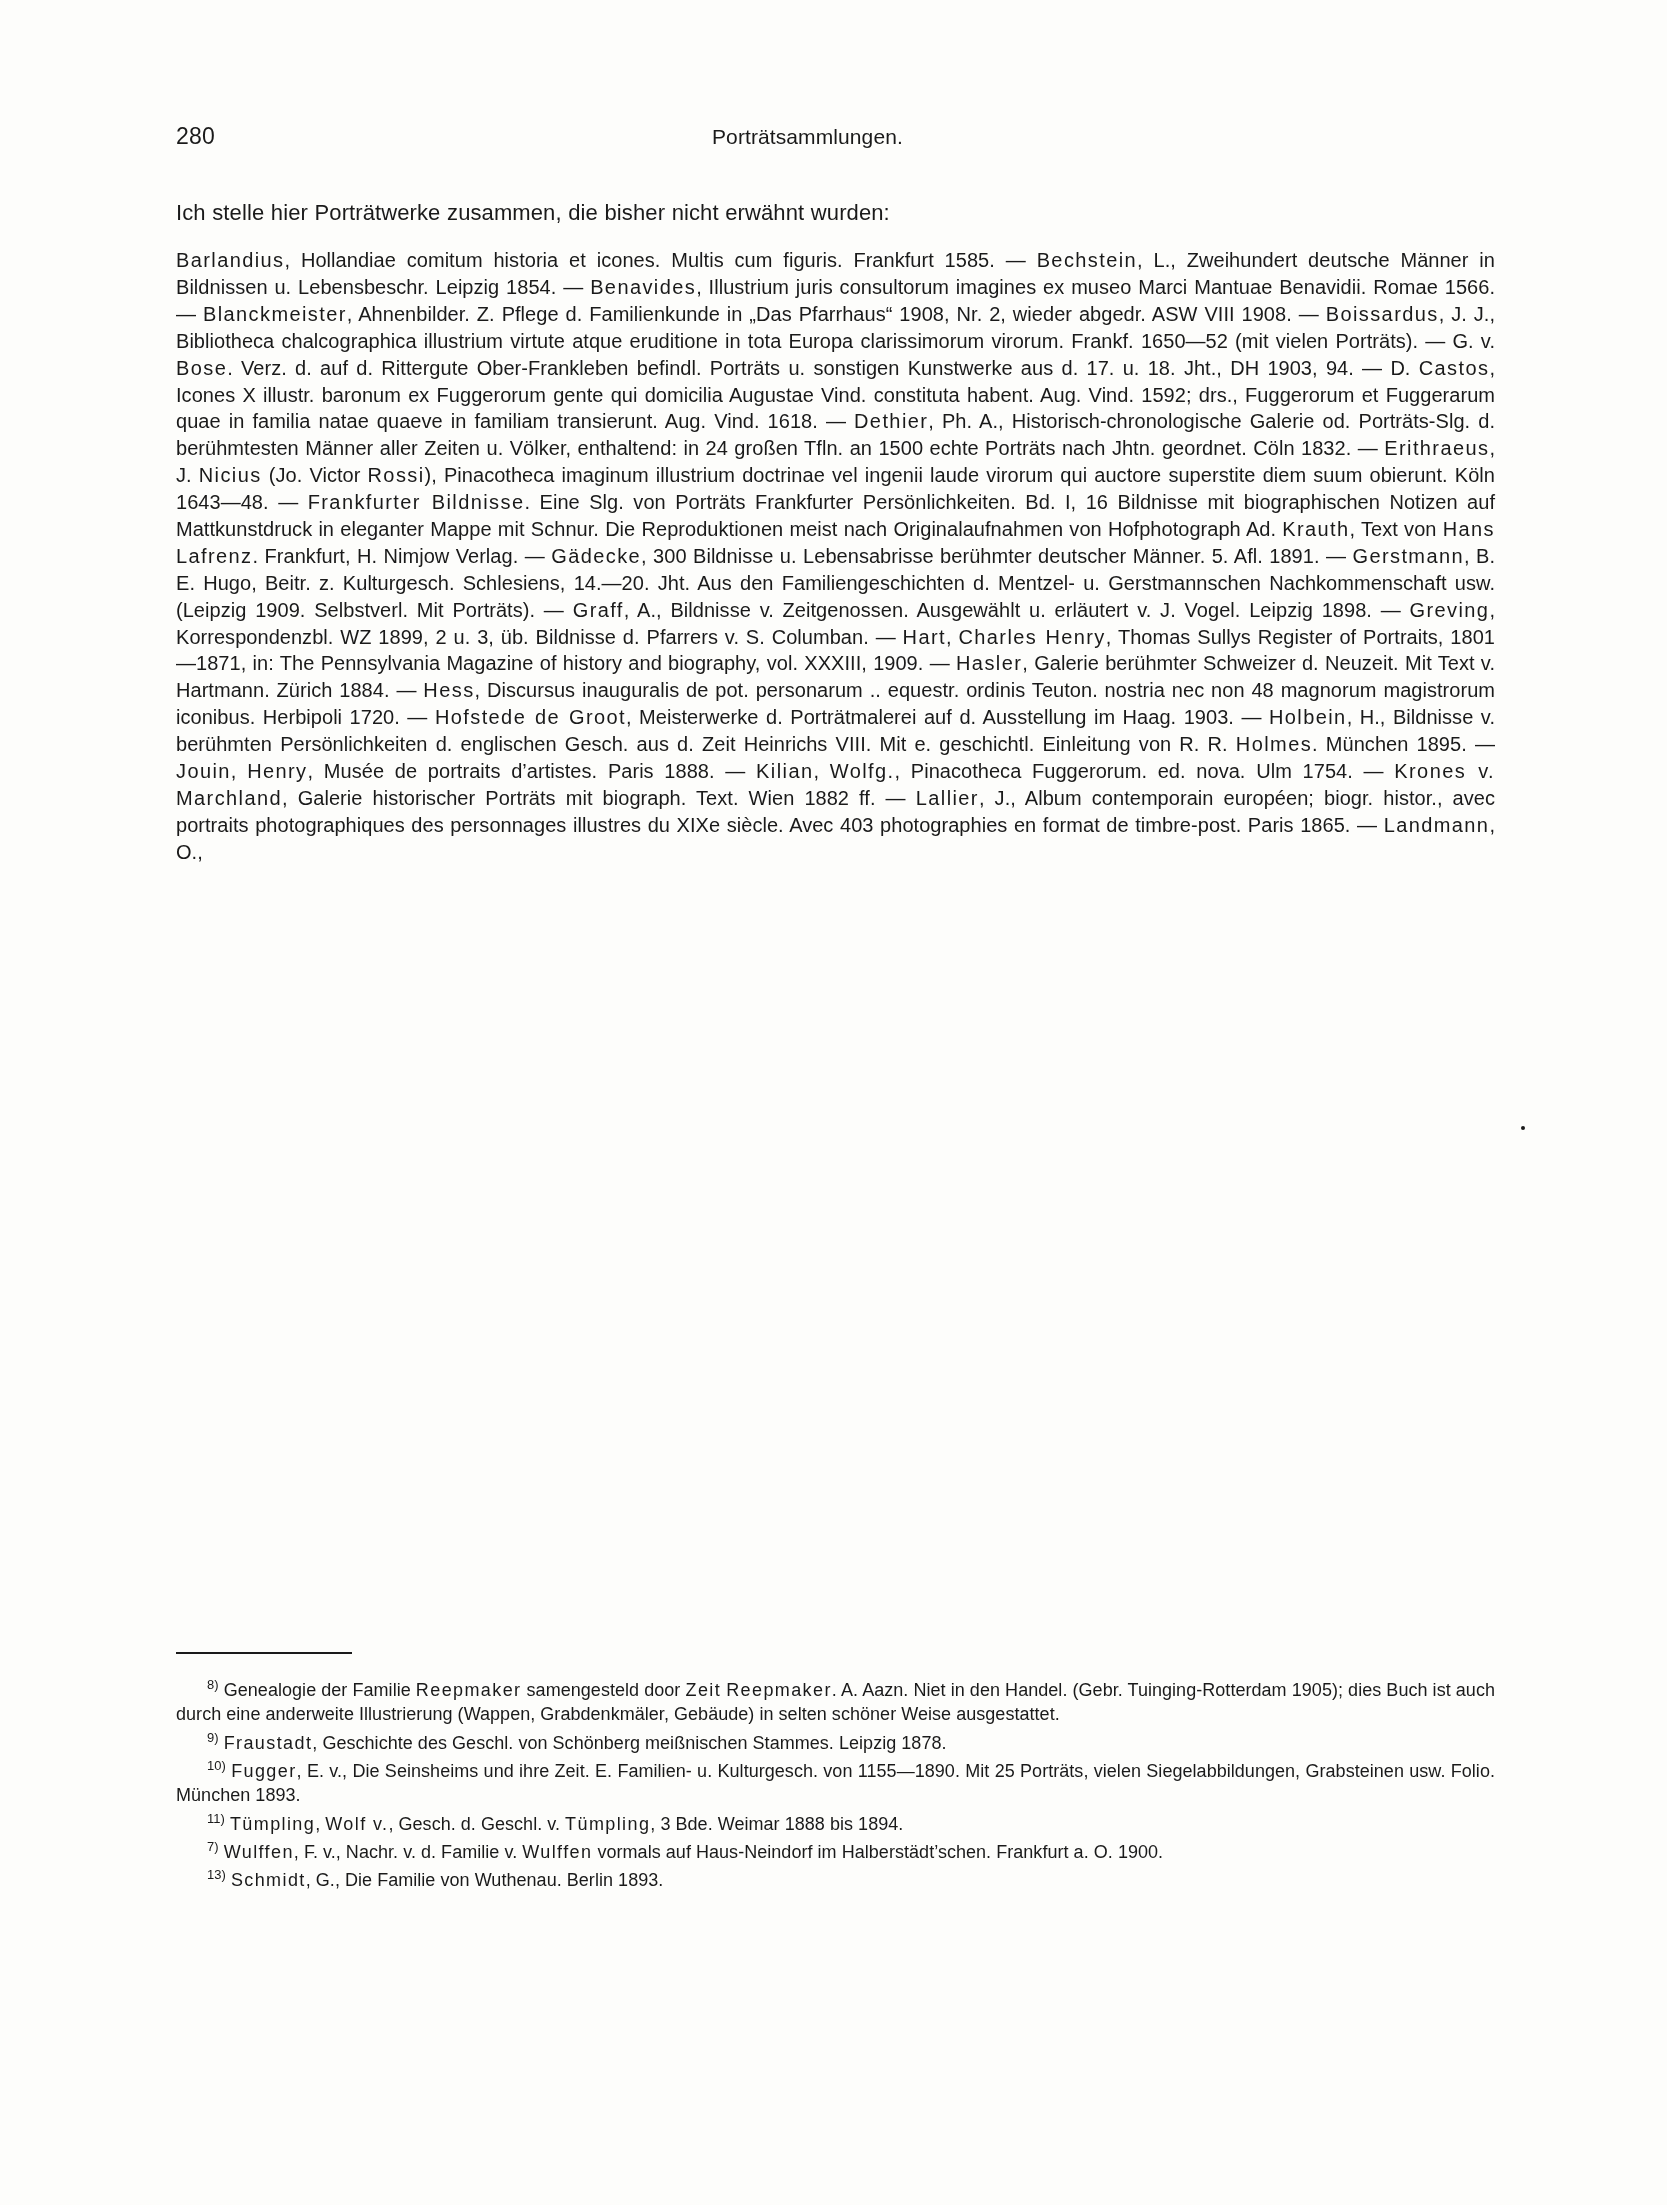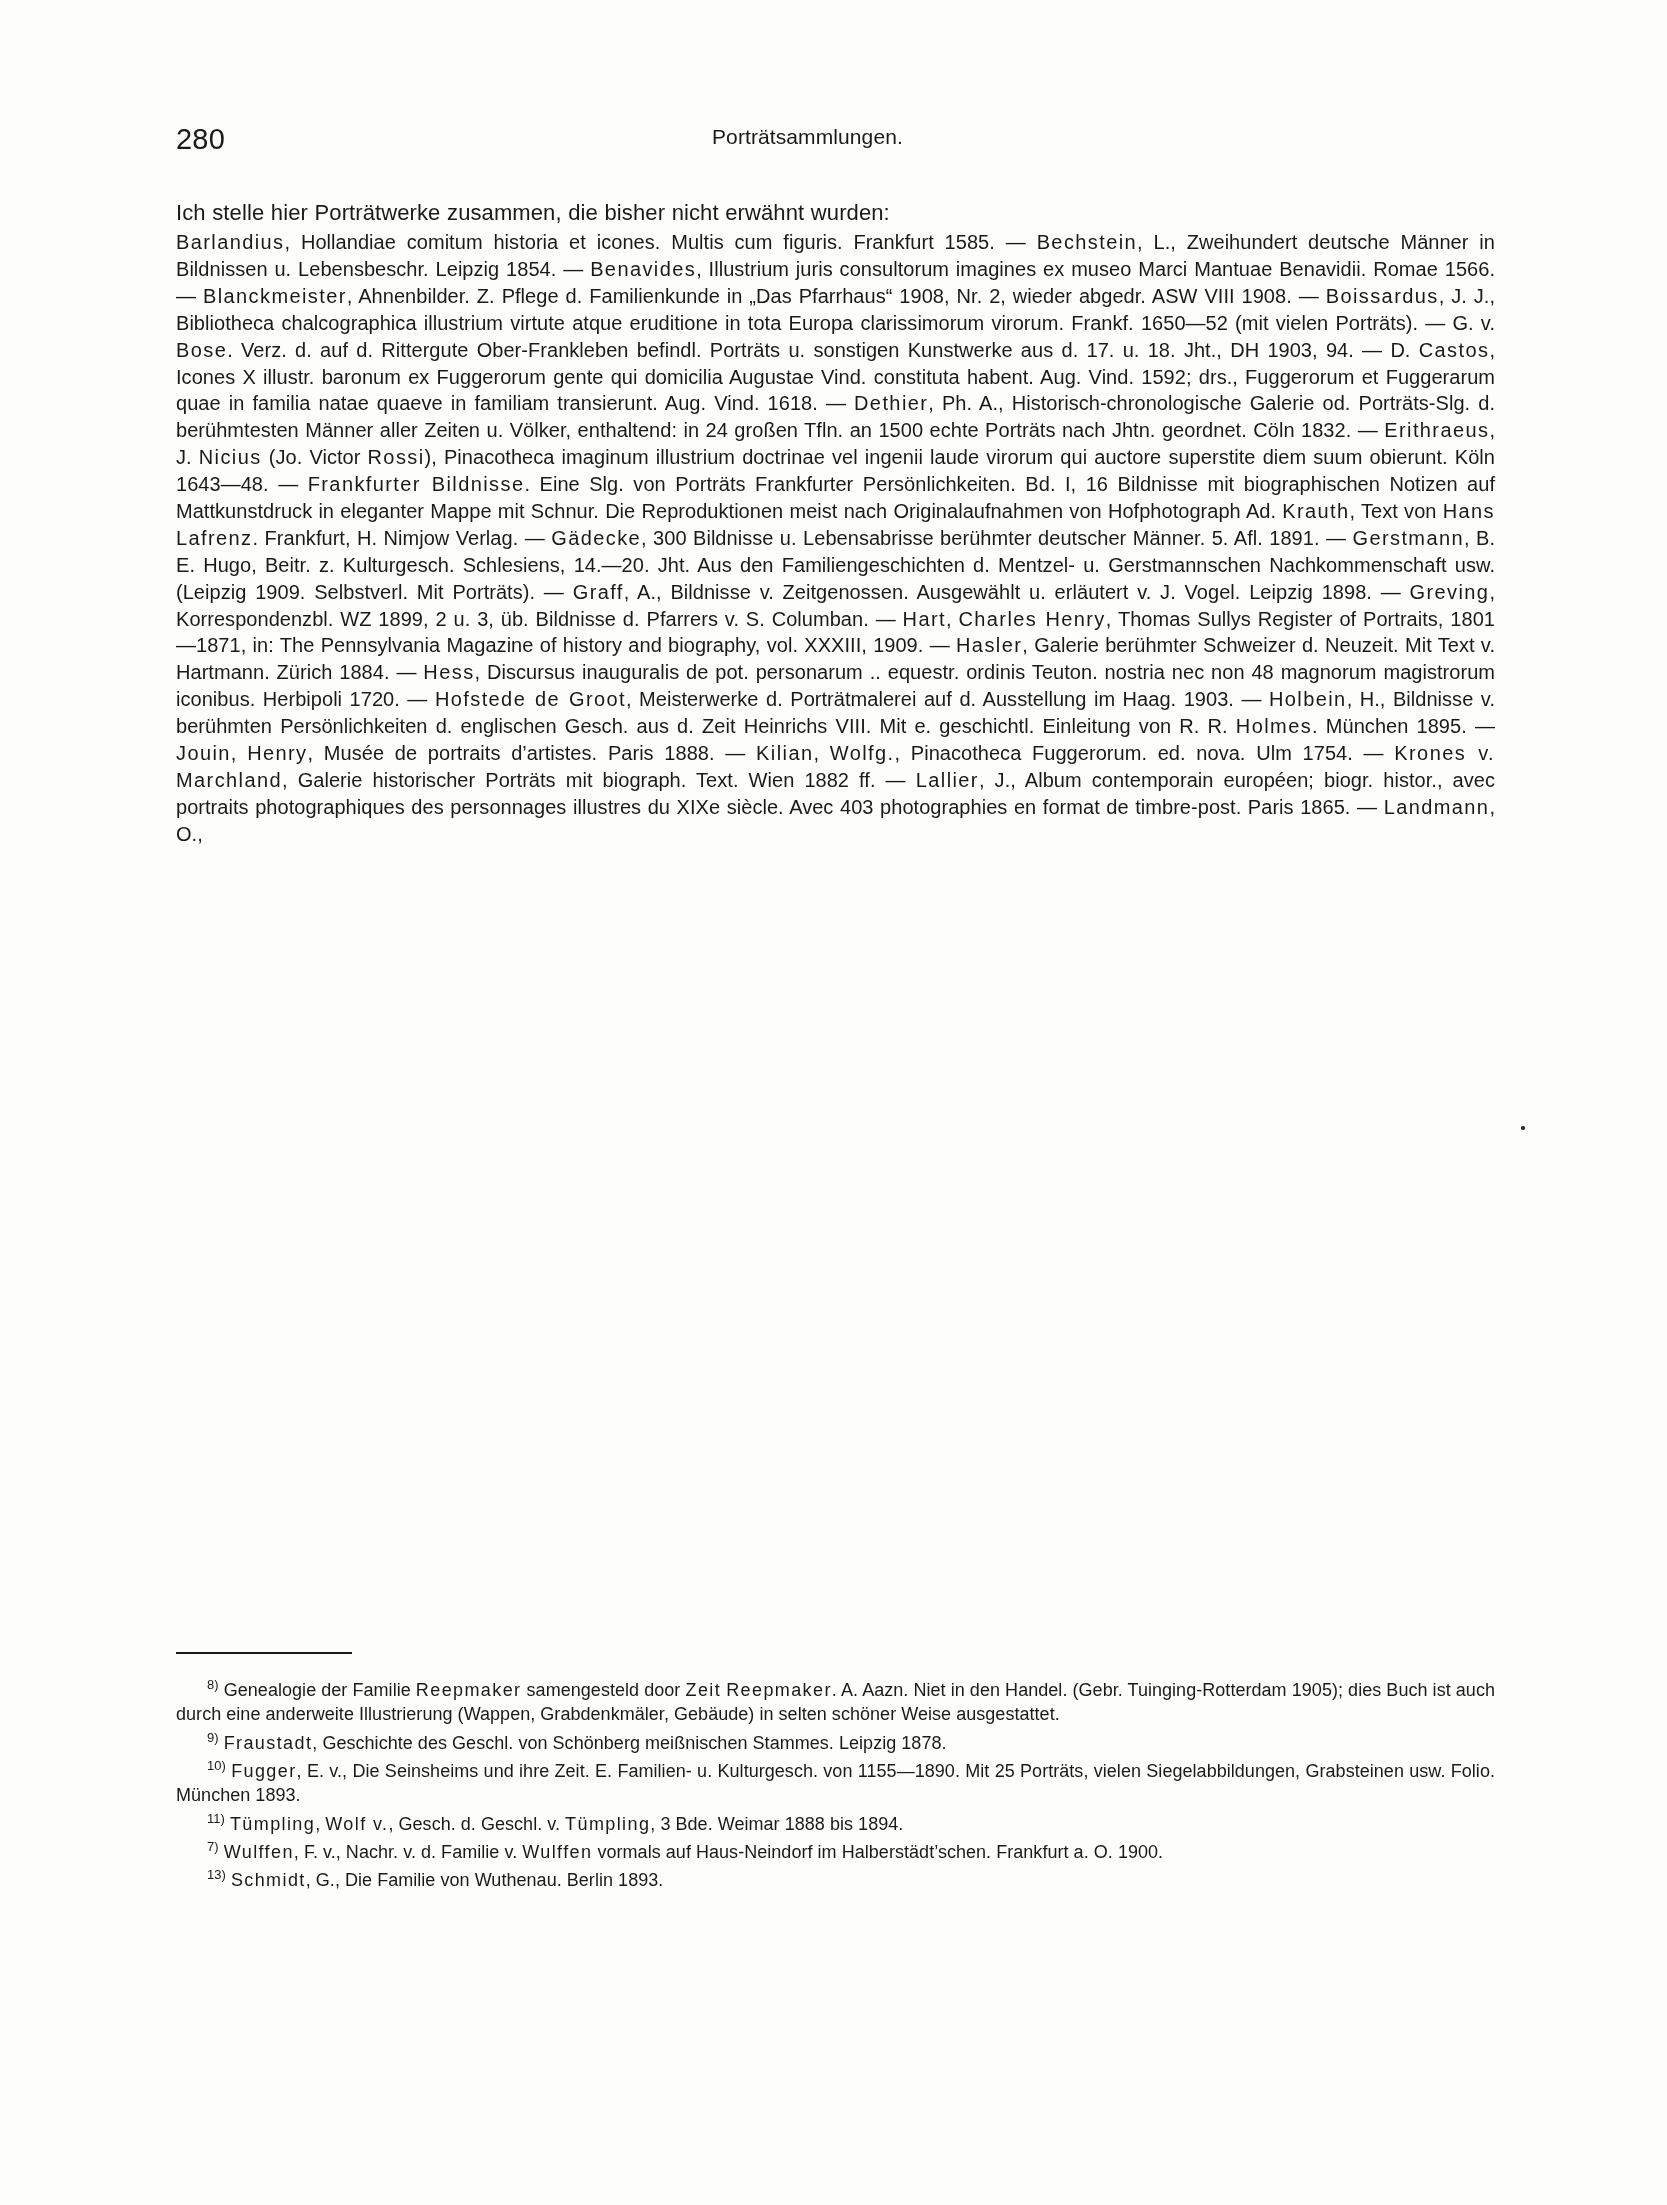--- a/index.html
+++ b/index.html
@@ -29,21 +29,21 @@
   }
   .header {
     position: relative;
     height: 49px;
     margin-bottom: 26.5px;
   }
   .folio {
     position: absolute;
     left: 0;
     top: 0;
-    font-size: 29px;
+    font-size: 23px;
     font-weight: normal;
     letter-spacing: 0.2px;
   }
   .running-title {
     position: absolute;
     left: 536px;
     top: 1.8px;
     font-size: 21px;
     letter-spacing: 0.1px;
   }
@@ -52,21 +52,21 @@
     line-height: 1.345;
     text-align: justify;
     letter-spacing: 0.04px;
     word-spacing: 0.4px;
   }
   .lead {
     display: block;
     font-size: 22px;
     line-height: 1.30;
     text-align: left;
-    margin-bottom: 2px;
+    margin-bottom: 20px;
     letter-spacing: 0.1px;
   }
   .sp { letter-spacing: 1.4px; }
   .rule {
     position: absolute;
     left: 176px;
     top: 1652px;
     width: 176px;
     height: 1.8px;
     background: #1a1a1a;

